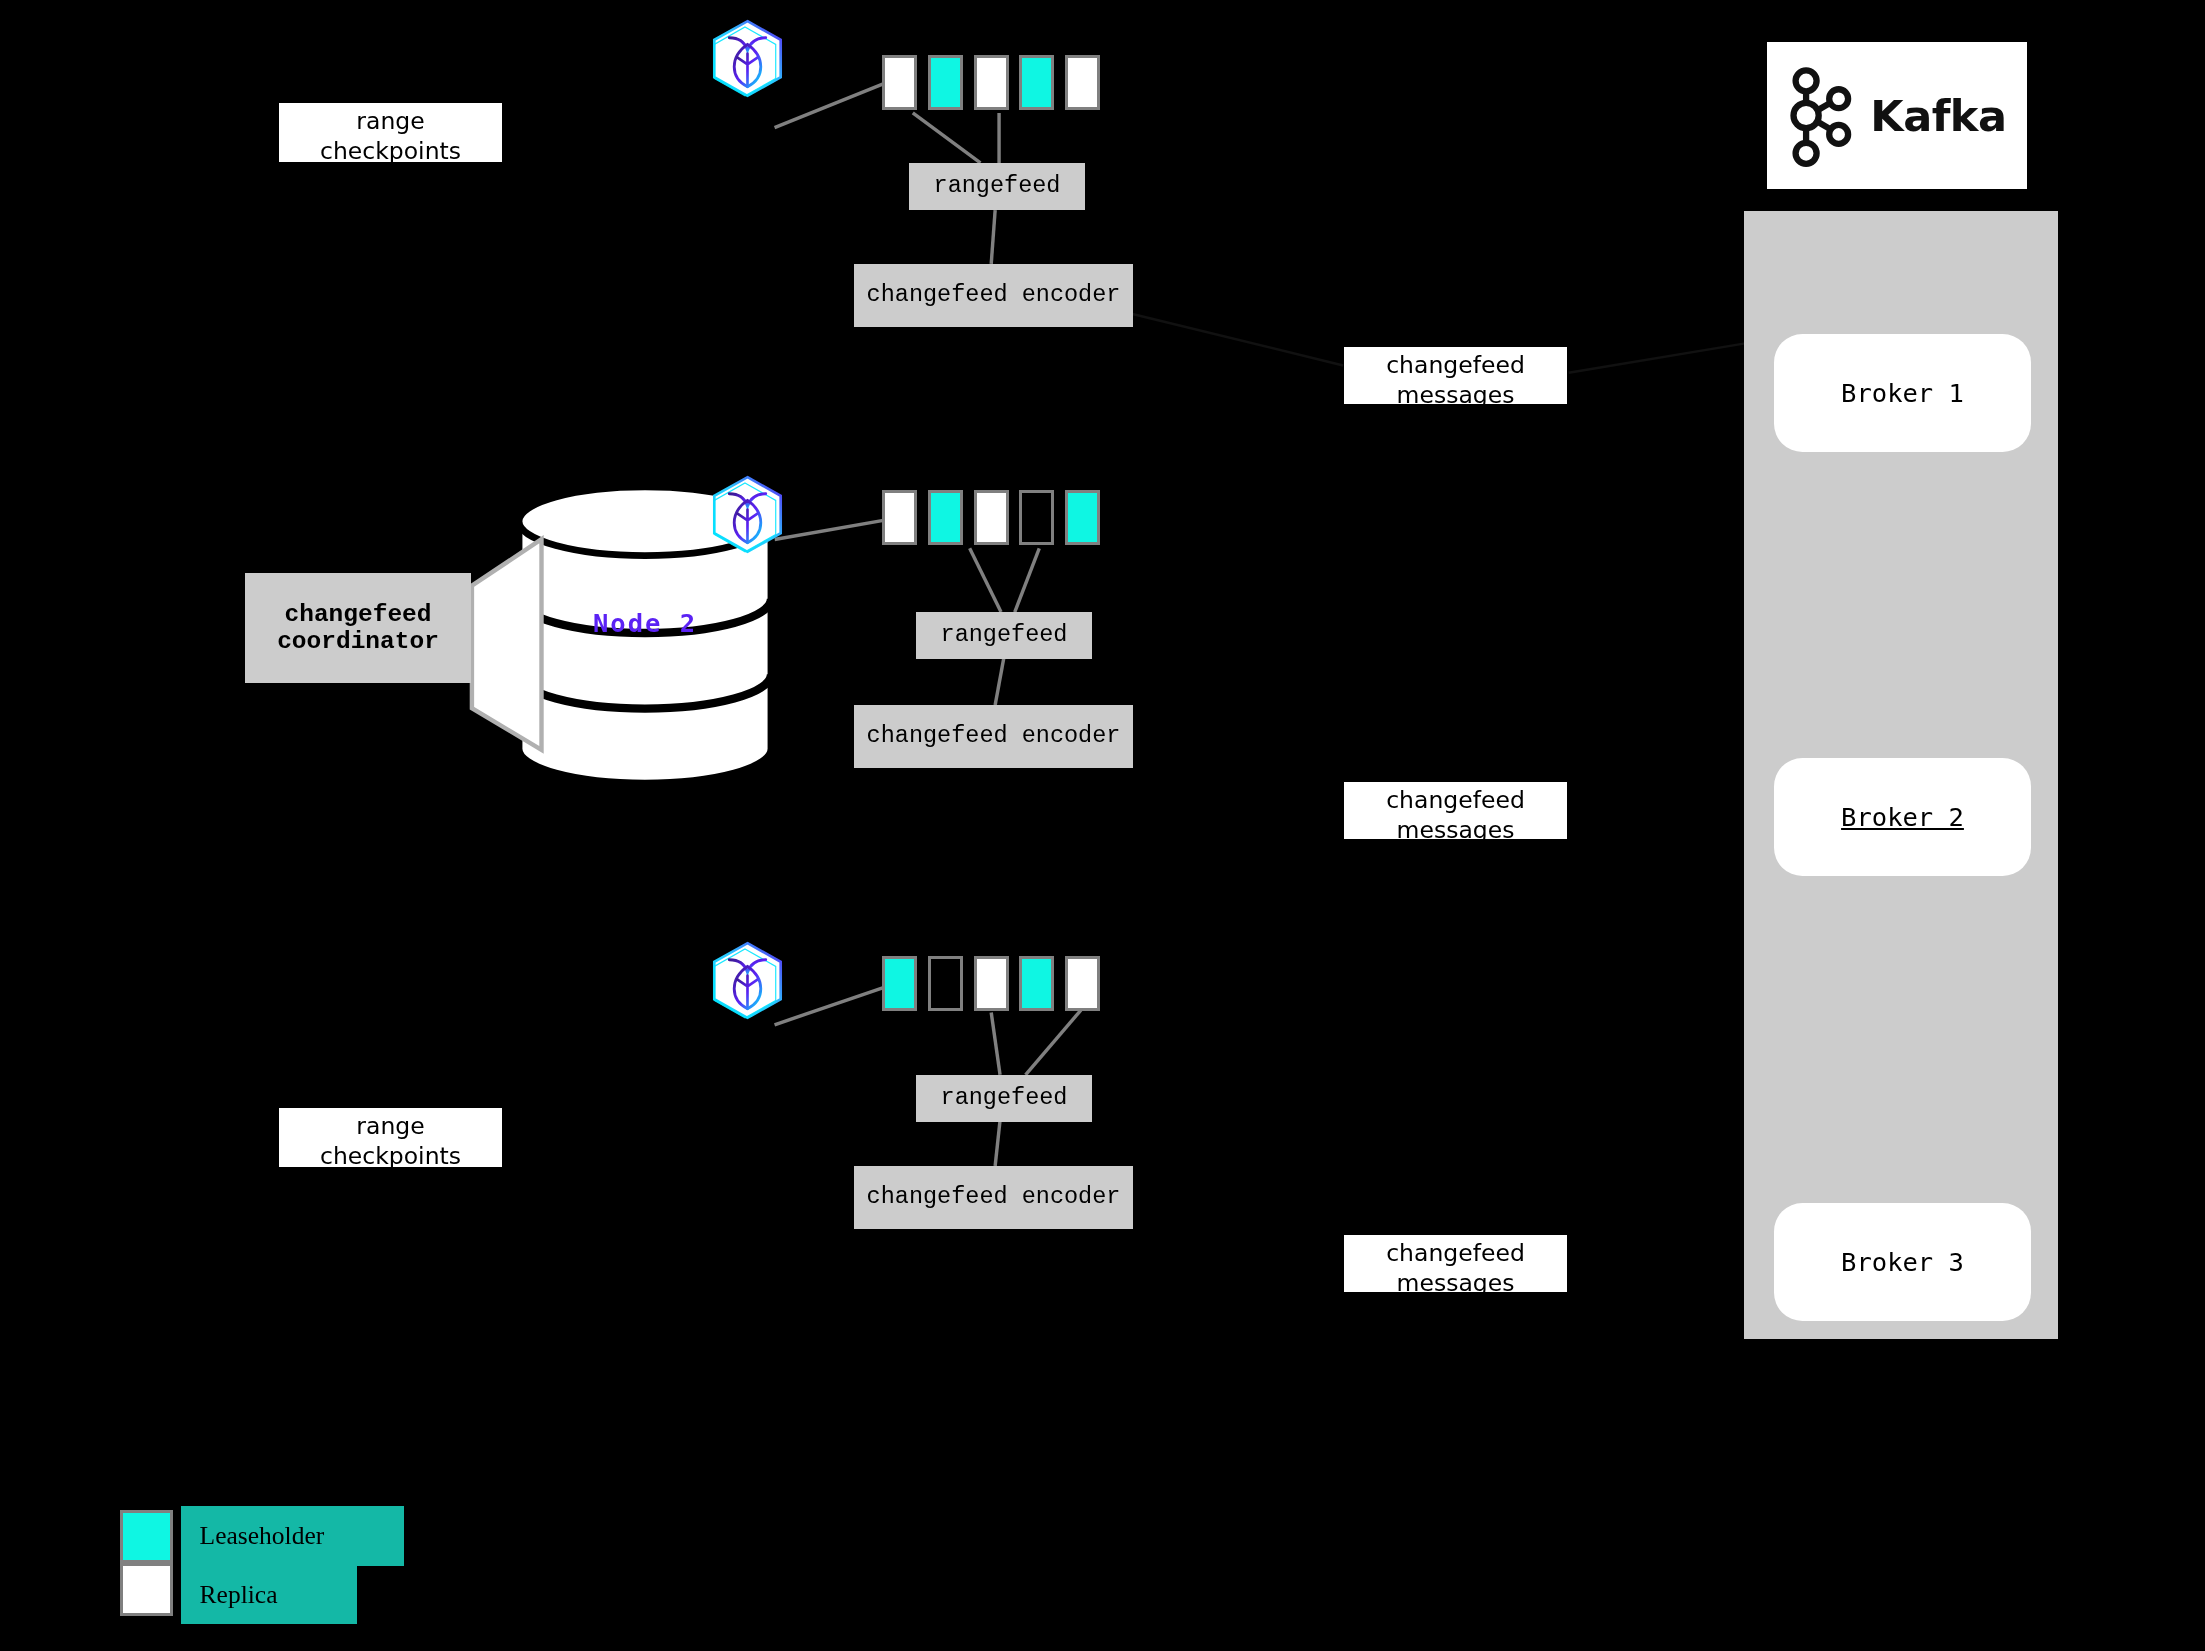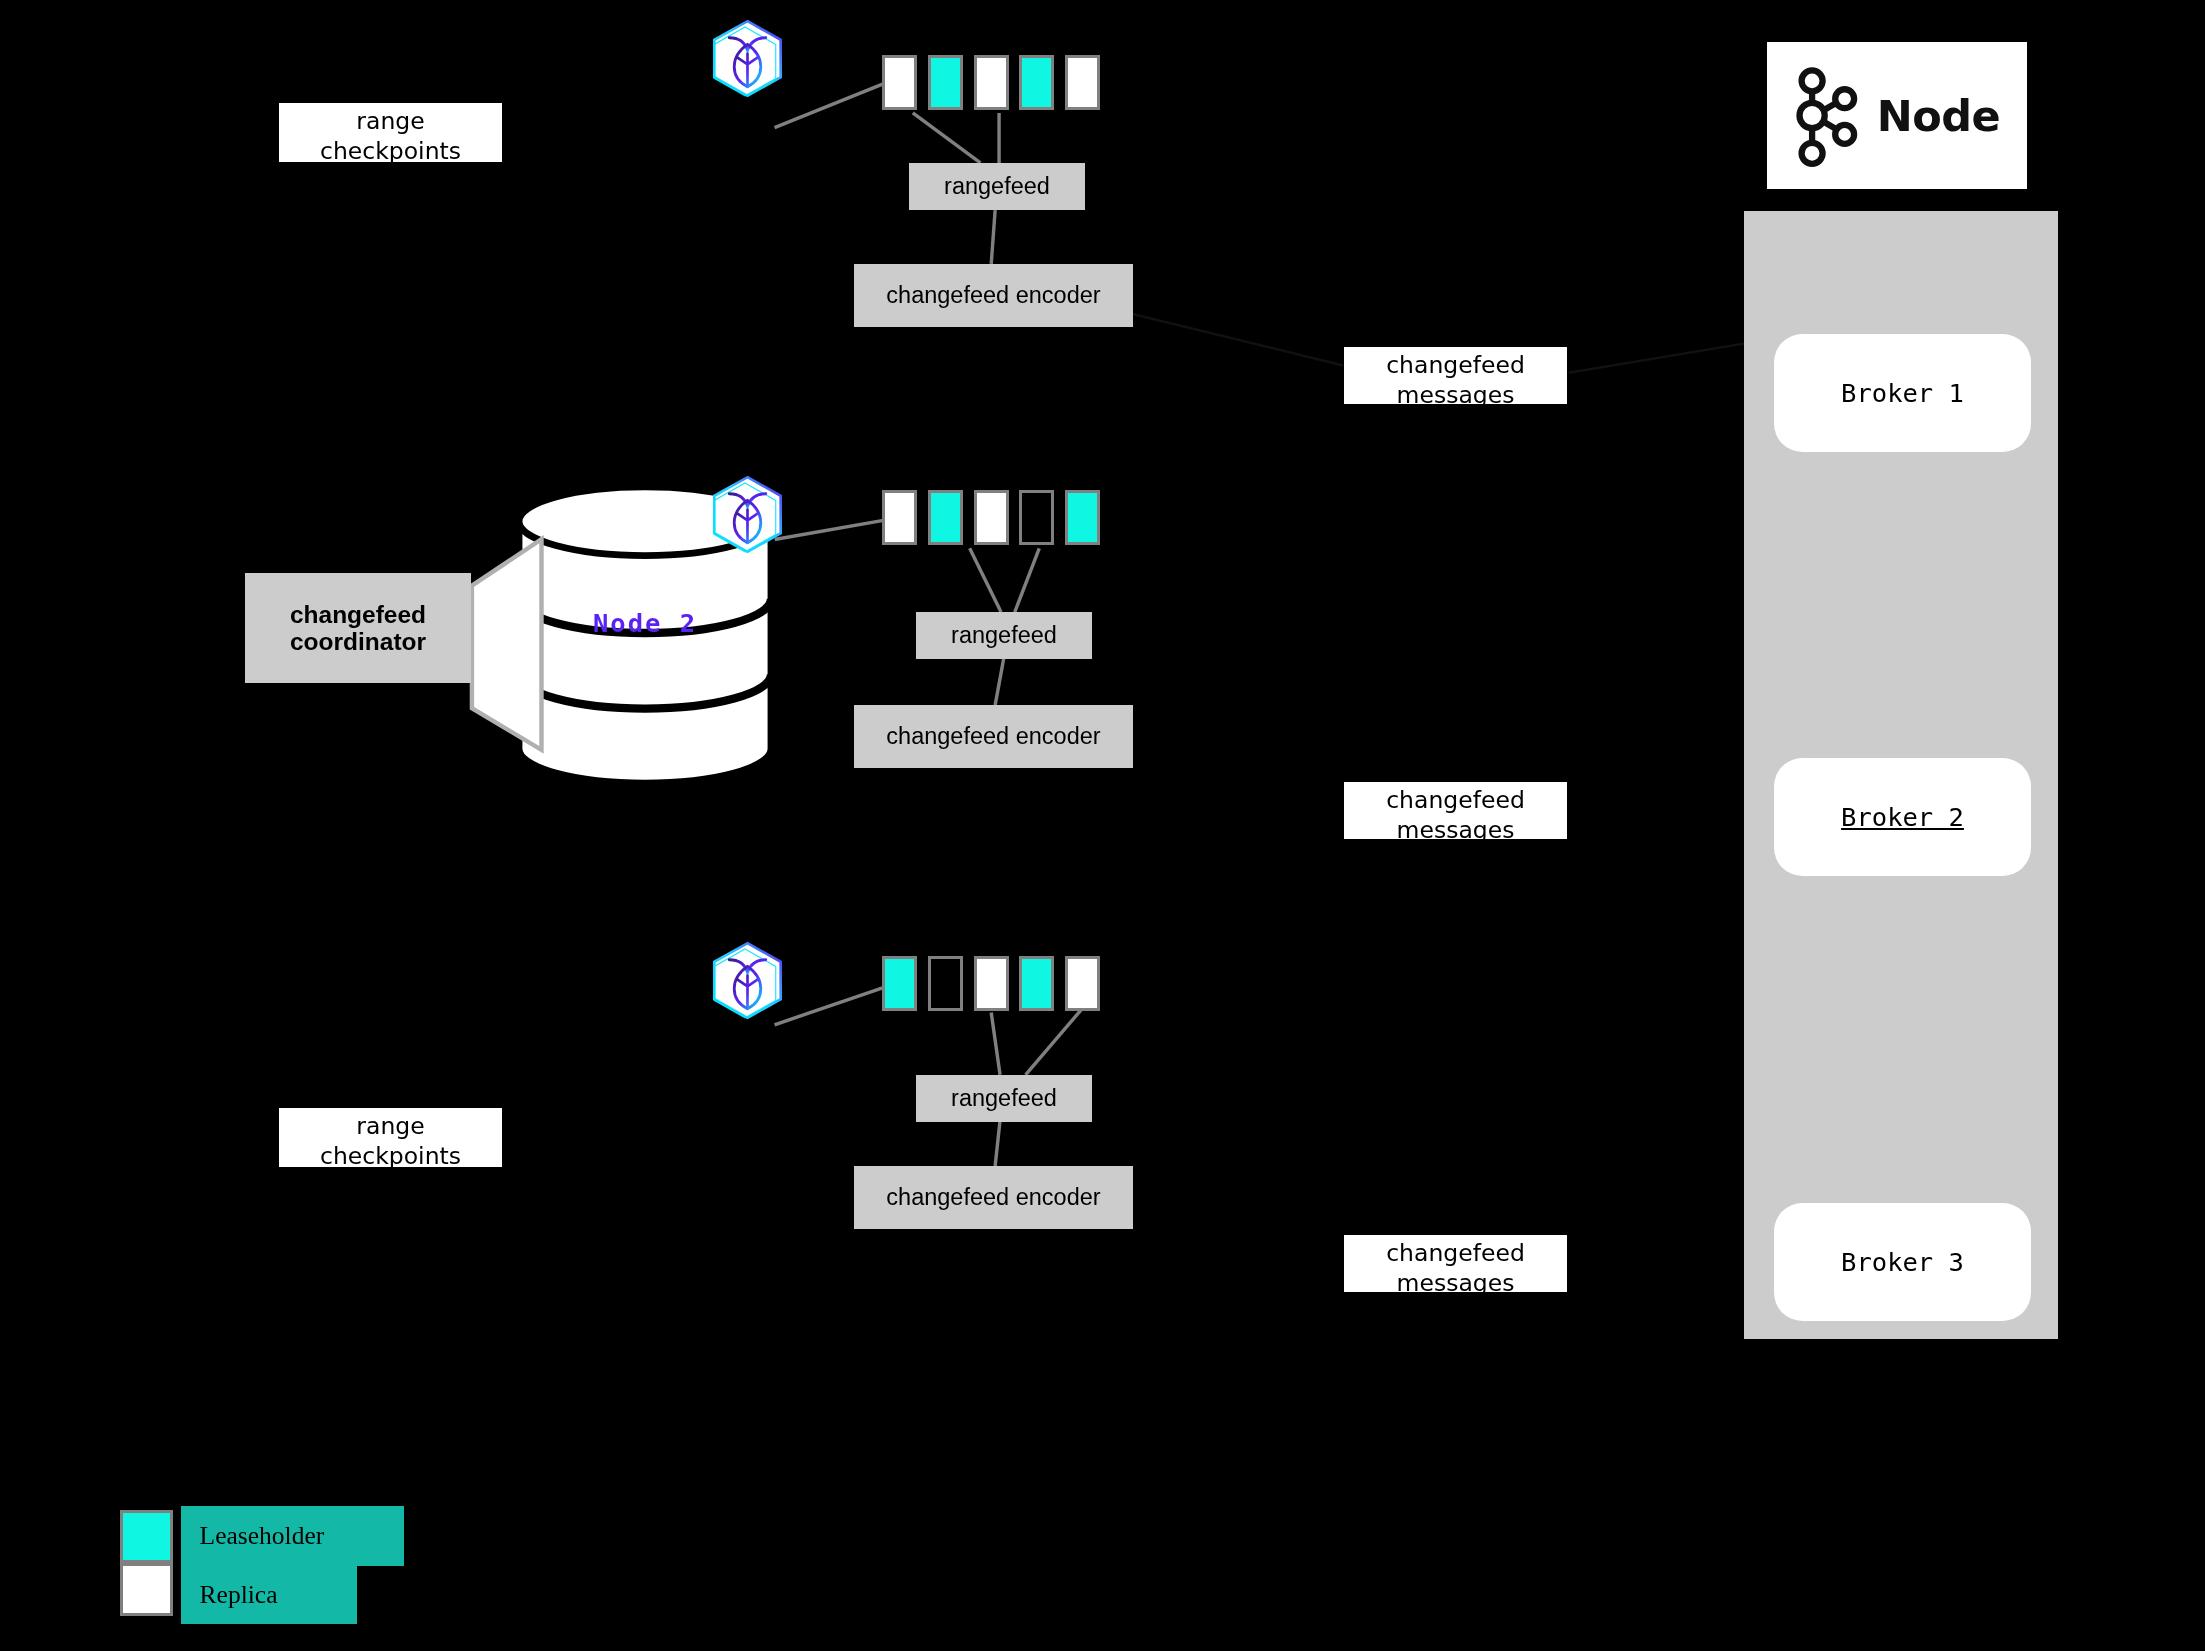--- a/index.html
+++ b/index.html
@@ -21,21 +21,21 @@
   .ranges{position:absolute;display:flex;gap:10.8px;}
   .range-box{width:35px;height:55px;border:3.4px solid #808080;box-sizing:border-box;}
   .range-box.replica{background:#ffffff;}
   .range-box.leaseholder{background:#0FF6E3;}
   .range-box.empty{background:transparent;}
 
   
   .gbox{position:absolute;background:#CCCCCC;color:#000;
     display:flex;align-items:center;justify-content:center;
     text-align:center;font-size:23.5px;line-height:1.12;
-    font-family:Liberation Sans, sans-serif;}
+    font-family:Liberation Mono, monospace;}
   .gbox.bold{font-weight:bold;font-size:24.5px;}
 
   
   .wbox{position:absolute;background:#ffffff;color:#000;
     text-align:center;font-size:23.5px;line-height:1.30;
     font-family:"DejaVu Sans","Liberation Sans",sans-serif;
     white-space:pre-line;padding-top:2.9px;box-sizing:border-box;}
 
   
   .kafka-logo-box{position:absolute;background:#fff;display:flex;
@@ -221,21 +221,21 @@
         <circle cx="17" cy="50" r="12"></circle>
         <circle cx="17" cy="86" r="10"></circle>
         <circle cx="48" cy="34" r="9"></circle>
         <circle cx="48" cy="68" r="9"></circle>
         <line x1="17" y1="27" x2="17" y2="38"></line>
         <line x1="17" y1="62" x2="17" y2="76"></line>
         <line x1="28" y1="45" x2="40" y2="38"></line>
         <line x1="28" y1="56" x2="40" y2="63"></line>
       </g>
     </svg>
-    <span class="kafka-word">Node</span>
+    <span class="kafka-word">Kafka</span>
   </div>
 
   <div class="broker-panel" style="left:1744px;top:211px;width:314px;height:1128px;"></div>
 
   <div class="broker" style="left:1774px;top:294px;width:257px;height:118px;">Broker 1</div>
   <div class="broker" style="left:1774px;top:718px;width:257px;height:118px;text-decoration:underline;">Broker 2</div>
   <div class="broker" style="left:1774px;top:1163px;width:257px;height:118px;">Broker 3</div>
 
 
   <div class="legend-swatch" style="left:120px;top:1510px;background:#0FF6E3;"></div>

